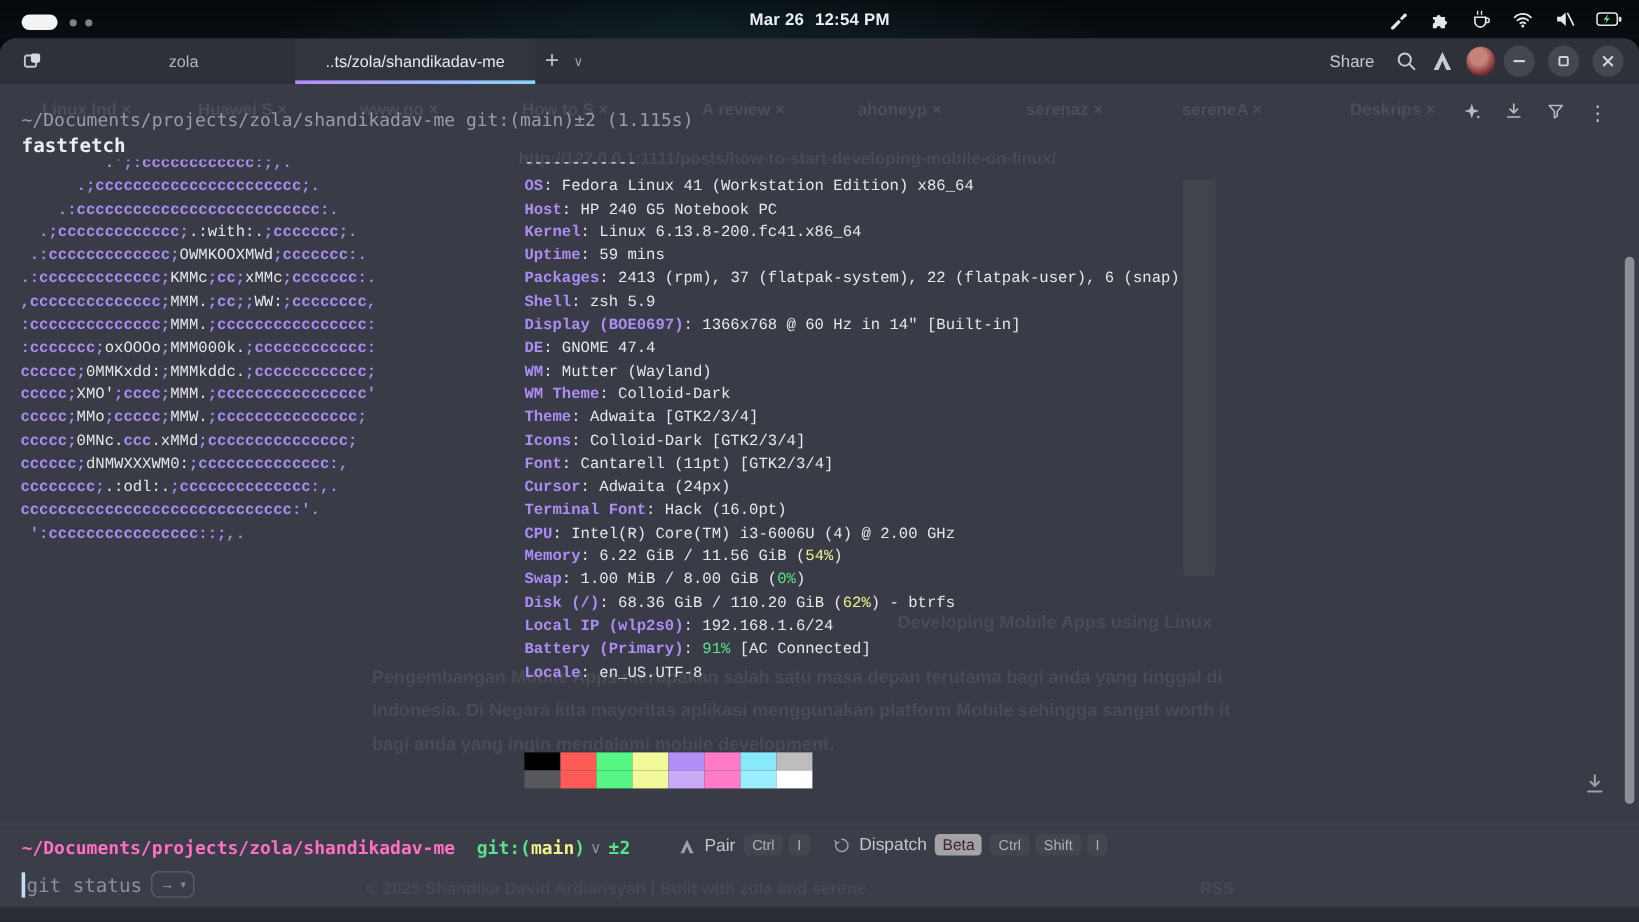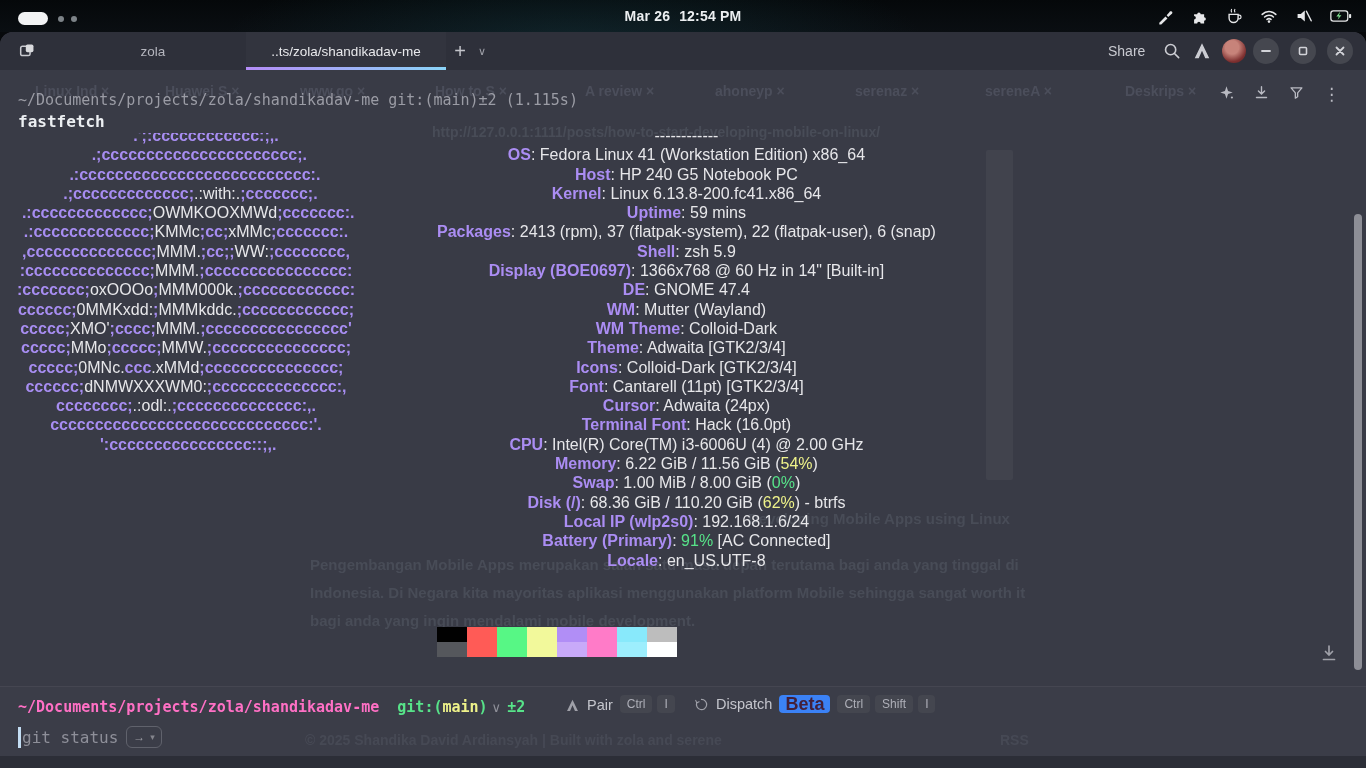--- a/index.html
+++ b/index.html
@@ -40,22 +40,22 @@
   #share{position:absolute;top:0;height:38px;display:flex;align-items:center;left:1108px;color:#c9cad1;font-size:14px;}
   .tb-ic{position:absolute;top:7px;}
 
   
   #blockhdr{position:absolute;left:18px;top:59px;z-index:2;color:#9b9ca5;font-size:15px;white-space:pre;}
   #cmd{position:absolute;left:18px;top:80px;z-index:2;color:#eceff2;font-size:16px;font-weight:700;}
   #blockicons{position:absolute;right:26px;top:52px;z-index:3;display:flex;gap:18px;align-items:center;}
 
   
   #output{position:absolute;left:0;top:101px;width:1350px;height:537px;overflow:hidden;z-index:2;}
-  .tline{white-space:pre;font-family:Liberation Sans, sans-serif;
-    font-size:16px;line-height:19.3px;text-align:center;}
+  .tline{white-space:pre;font-family:Liberation Mono, monospace;
+    font-size:13px;line-height:19.3px;}
   #ascii{position:absolute;left:17px;top:-7px;}
   #info{position:absolute;left:437px;top:-7px;}
   .c-p{color:#a78df1;font-weight:700;}
   .c-w{color:#e7e7ea;}
   .c-y{color:#eef28a;}
   .c-g{color:#57e389;}
   .ilabel{color:#ab8df3;font-weight:700;}
   #palette{position:absolute;left:437px;top:494px;z-index:2;}
   .prow{display:flex;}
   .pcell{width:30px;height:15px;}
@@ -70,21 +70,21 @@
   #promptline{position:absolute;left:18px;top:11px;font-size:15px;white-space:pre;display:flex;align-items:center;}
   .p-path{color:#ff70c5;font-weight:700;}
   .p-green{color:#57e389;font-weight:700;}
   .p-branch{color:#eef28a;font-weight:700;}
   .p-chev{color:#8f9099;font-size:13px;margin:0 6px 0 4px;font-family:"DejaVu Sans",sans-serif;}
   .p-changes{color:#57e389;font-weight:700;}
   #pairgroup{position:absolute;left:565px;top:8px;display:flex;align-items:flex-end;gap:7px;}
   #dispatchgroup{position:absolute;left:694px;top:8px;display:flex;align-items:center;gap:7px;}
   .g-label{color:#c4c5cc;font-size:14.5px;}
   .keycap{background:#44464f;color:#aeafb8;font-size:12px;border-radius:4px;padding:2px 7px;line-height:14px;}
-  .beta{background:#3b82f6;color:#43203a;font-weight:700;font-size:18px;border-radius:4px;padding:2px 6px;line-height:14px;}
+  .beta{background:#a3a3a3;color:#43203a;font-weight:400;font-size:13px;border-radius:4px;padding:2px 6px;line-height:14px;}
   #inputline{position:absolute;left:18px;top:39px;display:flex;align-items:center;}
   #cursor{width:3px;height:21px;background:#c3ddf3;margin-right:1px;}
   #ghost{color:#8e8f99;font-size:16px;white-space:pre;}
   #hintbox{margin-left:8px;border:1px solid #60626c;border-radius:6px;height:20px;padding:0 6px;
     display:flex;align-items:center;gap:5px;color:#9a9ba3;}
   #hintbox .ha{font-size:12px;} #hintbox .hc{font-size:9px;color:#84858d;}
   #bottomstrip{position:absolute;left:0;bottom:0;width:100%;height:12px;background:#2c2e37;z-index:4;}
 </style>
 </head>
 <body>

